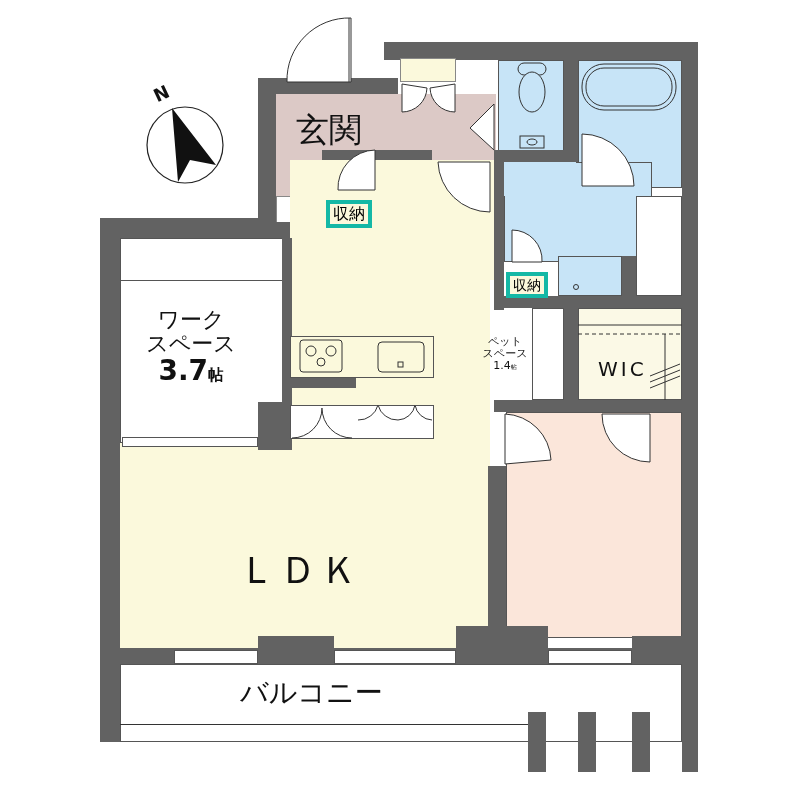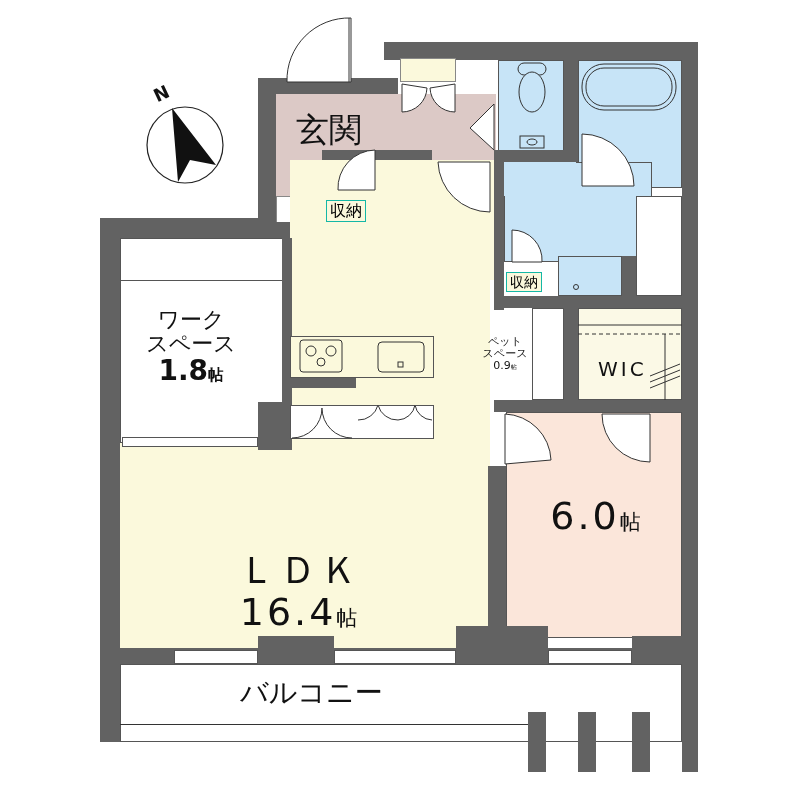--- a/index.html
+++ b/index.html
@@ -4,21 +4,21 @@
 <style>
   html, body { margin:0; padding:0; background:#ffffff; }
   body { width:800px; height:800px; position:relative; overflow:hidden;
          font-family:"DejaVu Sans","Liberation Sans",sans-serif; }
   .abs { position:absolute; box-sizing:border-box; }
   .wall { background:#626262; position:absolute; }
   .room { position:absolute; box-sizing:border-box; }
   .lbl { position:absolute; color:#111; text-align:center; line-height:1.1; white-space:nowrap; }
   .big { font-size:38px; letter-spacing:3px; }
   .sm  { font-size:0.55em; }
-  .tag { position:absolute; background:#fbf8dc; border:1px solid #14b8a6; font-size:16px; padding:0 3px; line-height:20px; }
+  .tag { position:absolute; background:#fbf8dc; border:4px solid #14b8a6; font-size:16px; padding:0 3px; line-height:20px; }
   svg.ov { position:absolute; left:0; top:0; }
 </style>
 </head>
 <body>
 
 <div class="wall" style="left:682px;top:42px;width:16px;height:730px;"></div>
 <div class="wall" style="left:384px;top:42px;width:314px;height:18px;"></div>
 <div class="wall" style="left:258px;top:78px;width:140px;height:16px;"></div>
 <div class="wall" style="left:258px;top:78px;width:18px;height:150px;"></div>
 <div class="wall" style="left:100px;top:218px;width:176px;height:20px;"></div>
@@ -156,35 +156,33 @@
 </svg>
 
 <div class="lbl" style="left:154px;top:84px;font-size:18px;font-weight:bold;transform:rotate(-25deg);">N</div>
 
 <div class="lbl" style="left:296px;top:112px;font-size:33px;">玄関</div>
 <div class="tag" style="left:326px;top:200px;">収納</div>
 
 <div class="lbl" style="left:121px;top:308px;width:140px;font-size:22px;">
   <div>ワーク</div>
   <div>スペース</div>
-  <div style="font-size:28px;font-weight:bold;"><span>1.8</span><span class="sm">帖</span></div>
+  <div style="font-size:28px;font-weight:bold;"><span>3.7</span><span class="sm">帖</span></div>
 </div>
 
 <div class="lbl" style="left:470px;top:336px;width:70px;font-size:11px;">
   <div>ペット</div>
   <div>スペース</div>
-  <div><span>0.9</span><span class="sm">帖</span></div>
+  <div><span>1.4</span><span class="sm">帖</span></div>
 </div>
 
 <div class="tag" style="left:506px;top:272px;font-size:14px;line-height:18px;">収納</div>
 
 <div class="lbl" style="left:598px;top:358px;font-size:20px;letter-spacing:3px;">WIC</div>
 
 <div class="lbl" style="left:220px;top:508px;width:160px;margin-top:42px;">
   <div class="big">ＬＤＫ</div>
-  <div class="big"><span>16.4</span><span class="sm">帖</span></div>
 </div>
 
 <div class="lbl" style="left:532px;top:496px;width:130px;">
-  <div class="big"><span>6.0</span><span class="sm">帖</span></div>
 </div>
 
 <div class="lbl" style="left:240px;top:678px;font-size:28px;">バルコニー</div>
 
 </body></html>

